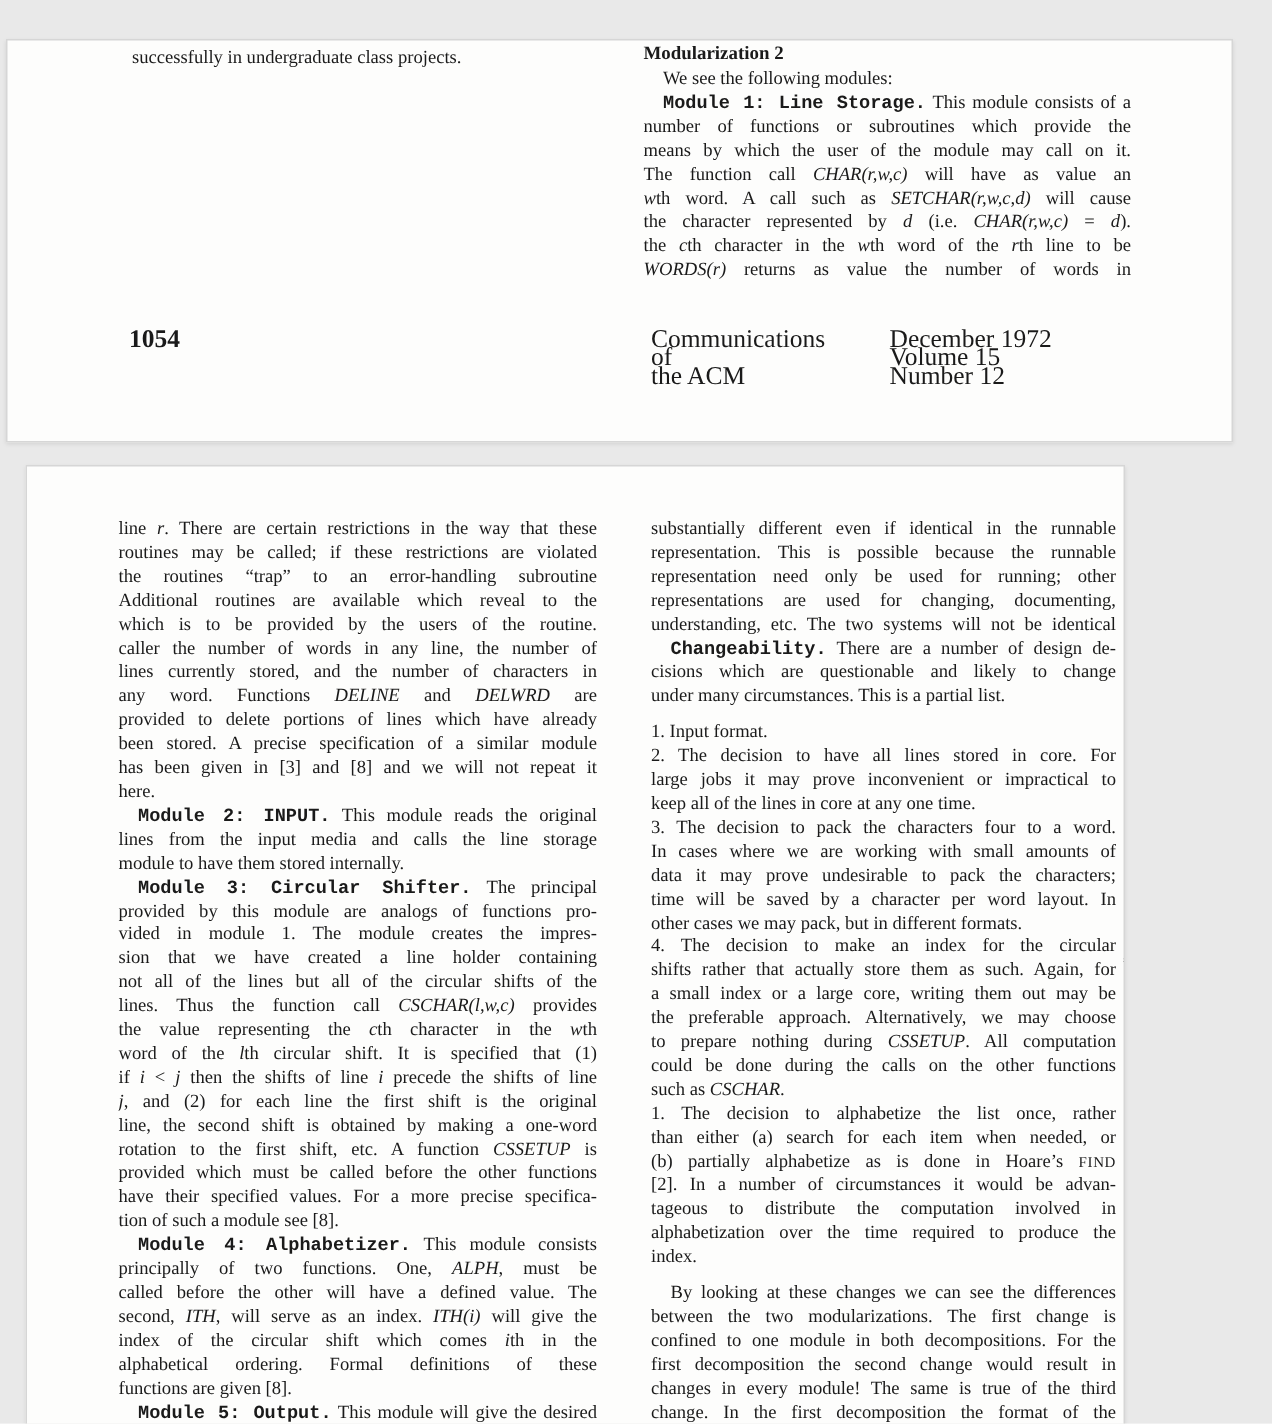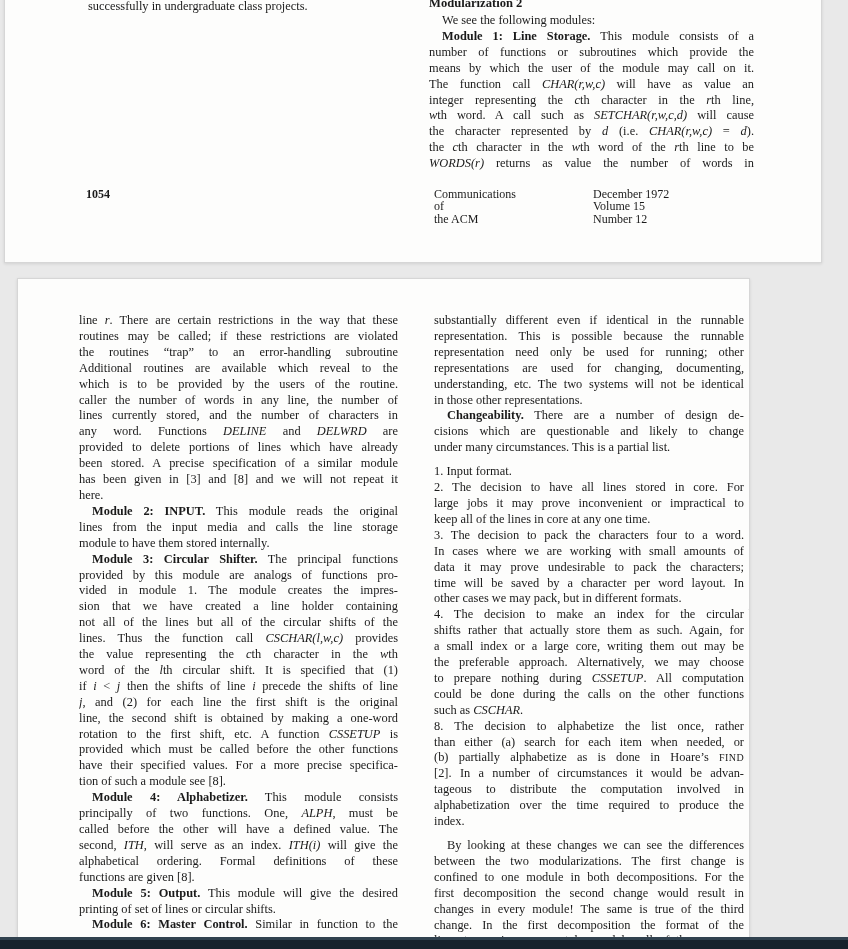--- a/index.html
+++ b/index.html
@@ -10,21 +10,21 @@
     --bar-main:#16222c;
   }
   *{margin:0;padding:0;box-sizing:border-box;}
   html,body{width:848px;height:949px;overflow:hidden;}
   body{
     background:var(--canvas-bg);
     font-family:"Liberation Serif","DejaVu Serif",serif;
     color:var(--ink);
     position:relative;
   }
-  .viewer{position:absolute;inset:0;background:var(--canvas-bg);}
+  .viewer{position:absolute;inset:0;background:var(--canvas-bg);margin-top:32px;}
   .page{
     position:absolute;
     background:var(--page-bg);
     border:1px solid #d6d6d6;
     box-shadow:0 1px 3px rgba(0,0,0,0.10);
     overflow:hidden;
   }
   #page-1{left:4px;top:-6px;width:818px;height:269px;}
   #page-2{left:17px;top:278px;width:733px;height:671px;}
   .col{position:absolute;}
@@ -35,32 +35,32 @@
     text-align:justify;
     text-align-last:justify;
     text-justify:inter-word;
     overflow:hidden;
     white-space:normal;
     color:var(--ink);
   }
   .tline.last{text-align-last:left;}
   .tline.indent{padding-left:13px;}
   .tline.gap{margin-top:8px;}
-  .tline b{font-weight:bold;}
+  .tline b{font-weight:bold;font-family:Liberation Mono, monospace;}
   .tline i{font-style:italic;}
   .sc{font-size:10px;letter-spacing:0.4px;}
   .heading{
     position:absolute;
     font-weight:bold;
     font-size:12.6px;
     line-height:14px;
   }
   .footer-text{
     position:absolute;
-    font-size:12px;
+    font-size:17px;
     line-height:12.3px;
   }
   .footer-text.bold{font-weight:bold;}
   .speck{
     position:absolute;
     font-size:10px;
     color:#2a2a2a;
   }
   #taskbar{
     position:absolute;
@@ -80,21 +80,20 @@
       </div>
 
     <div class="heading" style="left:424px;top:1px;">Modularization 2</div>
 
     <div class="col" style="left:424px;top:18px;width:325px;">
         <div class="tline last indent">We see the following modules:</div>
         <div class="tline indent"><b>Module 1: Line Storage.</b> This module consists of a</div>
         <div class="tline">number of functions or subroutines which provide the</div>
         <div class="tline">means by which the user of the module may call on it.</div>
         <div class="tline">The function call <i>CHAR(r,w,c)</i> will have as value an</div>
-        <div class="tline">integer representing the <i>c</i>th character in the <i>r</i>th line,</div>
         <div class="tline"><i>w</i>th word. A call such as <i>SETCHAR(r,w,c,d)</i> will cause</div>
         <div class="tline">the character represented by <i>d</i> (i.e. <i>CHAR(r,w,c)</i> = <i>d</i>).</div>
         <div class="tline">the <i>c</i>th character in the <i>w</i>th word of the <i>r</i>th line to be</div>
         <div class="tline"><i>WORDS(r)</i> returns as value the number of words in</div>
       </div>
 
     <div class="footer-text bold" style="left:81px;top:193px;">1054</div>
 
     <div class="footer-text" style="left:429px;top:193px;">
       <div>Communications</div>
@@ -138,54 +137,54 @@
         <div class="tline"><i>j</i>, and (2) for each line the first shift is the original</div>
         <div class="tline">line, the second shift is obtained by making a one-word</div>
         <div class="tline">rotation to the first shift, etc. A function <i>CSSETUP</i> is</div>
         <div class="tline">provided which must be called before the other functions</div>
         <div class="tline">have their specified values. For a more precise specifica-</div>
         <div class="tline last">tion of such a module see [8].</div>
         <div class="tline indent"><b>Module 4: Alphabetizer.</b> This module consists</div>
         <div class="tline">principally of two functions. One, <i>ALPH</i>, must be</div>
         <div class="tline">called before the other will have a defined value. The</div>
         <div class="tline">second, <i>ITH</i>, will serve as an index. <i>ITH(i)</i> will give the</div>
+        <div class="tline">index of the circular shift which comes <i>i</i>th in the</div>
         <div class="tline">alphabetical ordering. Formal definitions of these</div>
         <div class="tline last">functions are given [8].</div>
         <div class="tline indent"><b>Module 5: Output.</b> This module will give the desired</div>
         <div class="tline last">printing of set of lines or circular shifts.</div>
         <div class="tline indent"><b>Module 6: Master Control.</b> Similar in function to the</div>
       </div>
 
     <div class="col" style="left:416px;top:34px;width:310px;">
         <div class="tline">substantially different even if identical in the runnable</div>
         <div class="tline">representation. This is possible because the runnable</div>
         <div class="tline">representation need only be used for running; other</div>
         <div class="tline">representations are used for changing, documenting,</div>
         <div class="tline">understanding, etc. The two systems will not be identical</div>
-        <div class="tline last">in those other representations.</div>
         <div class="tline indent"><b>Changeability.</b> There are a number of design de-</div>
         <div class="tline">cisions which are questionable and likely to change</div>
         <div class="tline last">under many circumstances. This is a partial list.</div>
         <div class="tline last gap">1. Input format.</div>
         <div class="tline">2. The decision to have all lines stored in core. For</div>
         <div class="tline">large jobs it may prove inconvenient or impractical to</div>
         <div class="tline last">keep all of the lines in core at any one time.</div>
         <div class="tline">3. The decision to pack the characters four to a word.</div>
         <div class="tline">In cases where we are working with small amounts of</div>
         <div class="tline">data it may prove undesirable to pack the characters;</div>
         <div class="tline">time will be saved by a character per word layout. In</div>
         <div class="tline last">other cases we may pack, but in different formats.</div>
         <div class="tline">4. The decision to make an index for the circular</div>
         <div class="tline">shifts rather that actually store them as such. Again, for</div>
         <div class="tline">a small index or a large core, writing them out may be</div>
         <div class="tline">the preferable approach. Alternatively, we may choose</div>
         <div class="tline">to prepare nothing during <i>CSSETUP</i>. All computation</div>
         <div class="tline">could be done during the calls on the other functions</div>
         <div class="tline last">such as <i>CSCHAR</i>.</div>
-        <div class="tline">8. The decision to alphabetize the list once, rather</div>
+        <div class="tline">1. The decision to alphabetize the list once, rather</div>
         <div class="tline">than either (a) search for each item when needed, or</div>
         <div class="tline">(b) partially alphabetize as is done in Hoare’s <span class="sc">FIND</span></div>
         <div class="tline">[2]. In a number of circumstances it would be advan-</div>
         <div class="tline">tageous to distribute the computation involved in</div>
         <div class="tline">alphabetization over the time required to produce the</div>
         <div class="tline last">index.</div>
         <div class="tline indent gap">By looking at these changes we can see the differences</div>
         <div class="tline">between the two modularizations. The first change is</div>
         <div class="tline">confined to one module in both decompositions. For the</div>
         <div class="tline">first decomposition the second change would result in</div>

